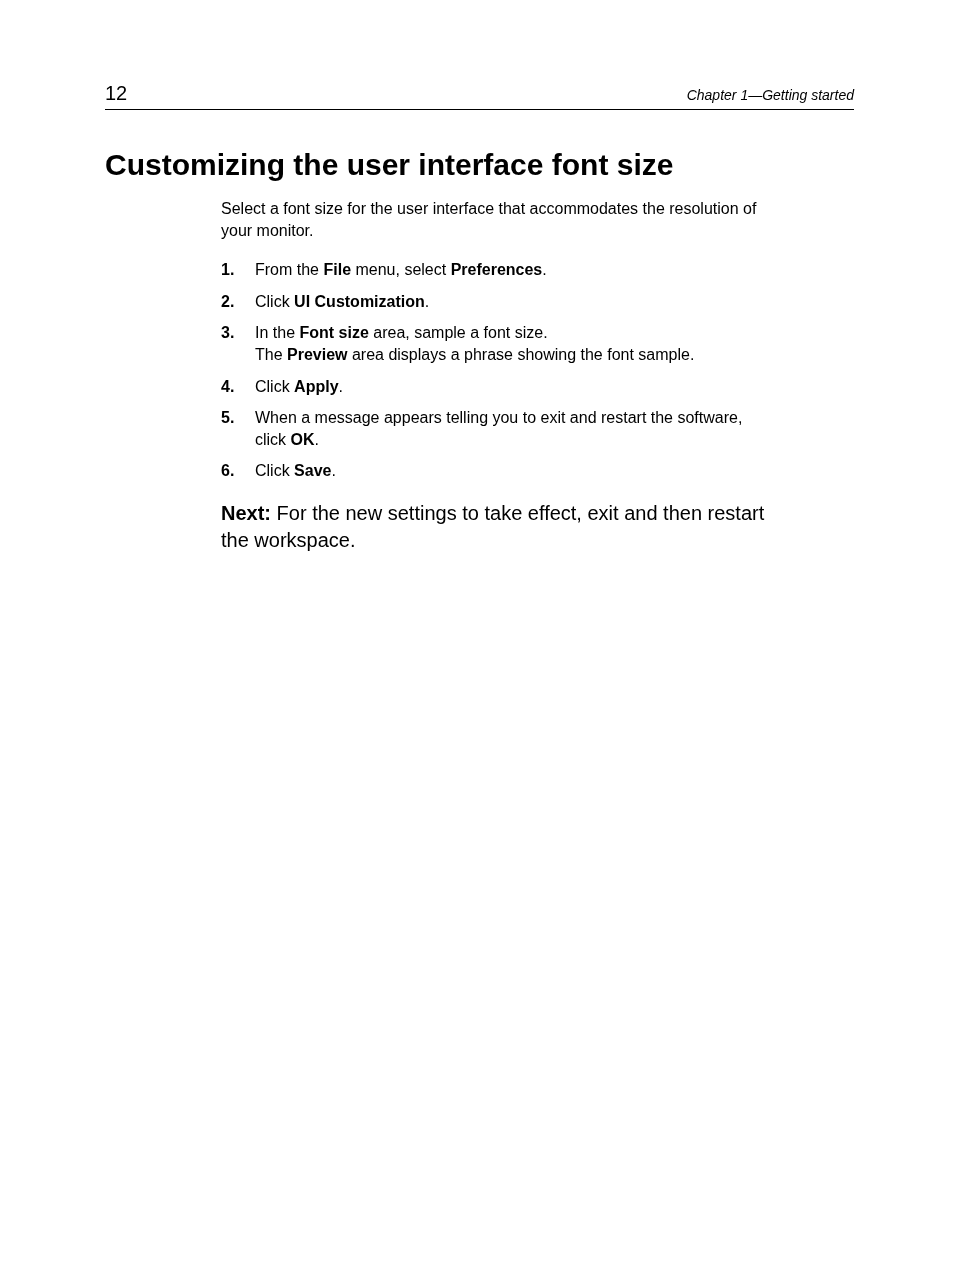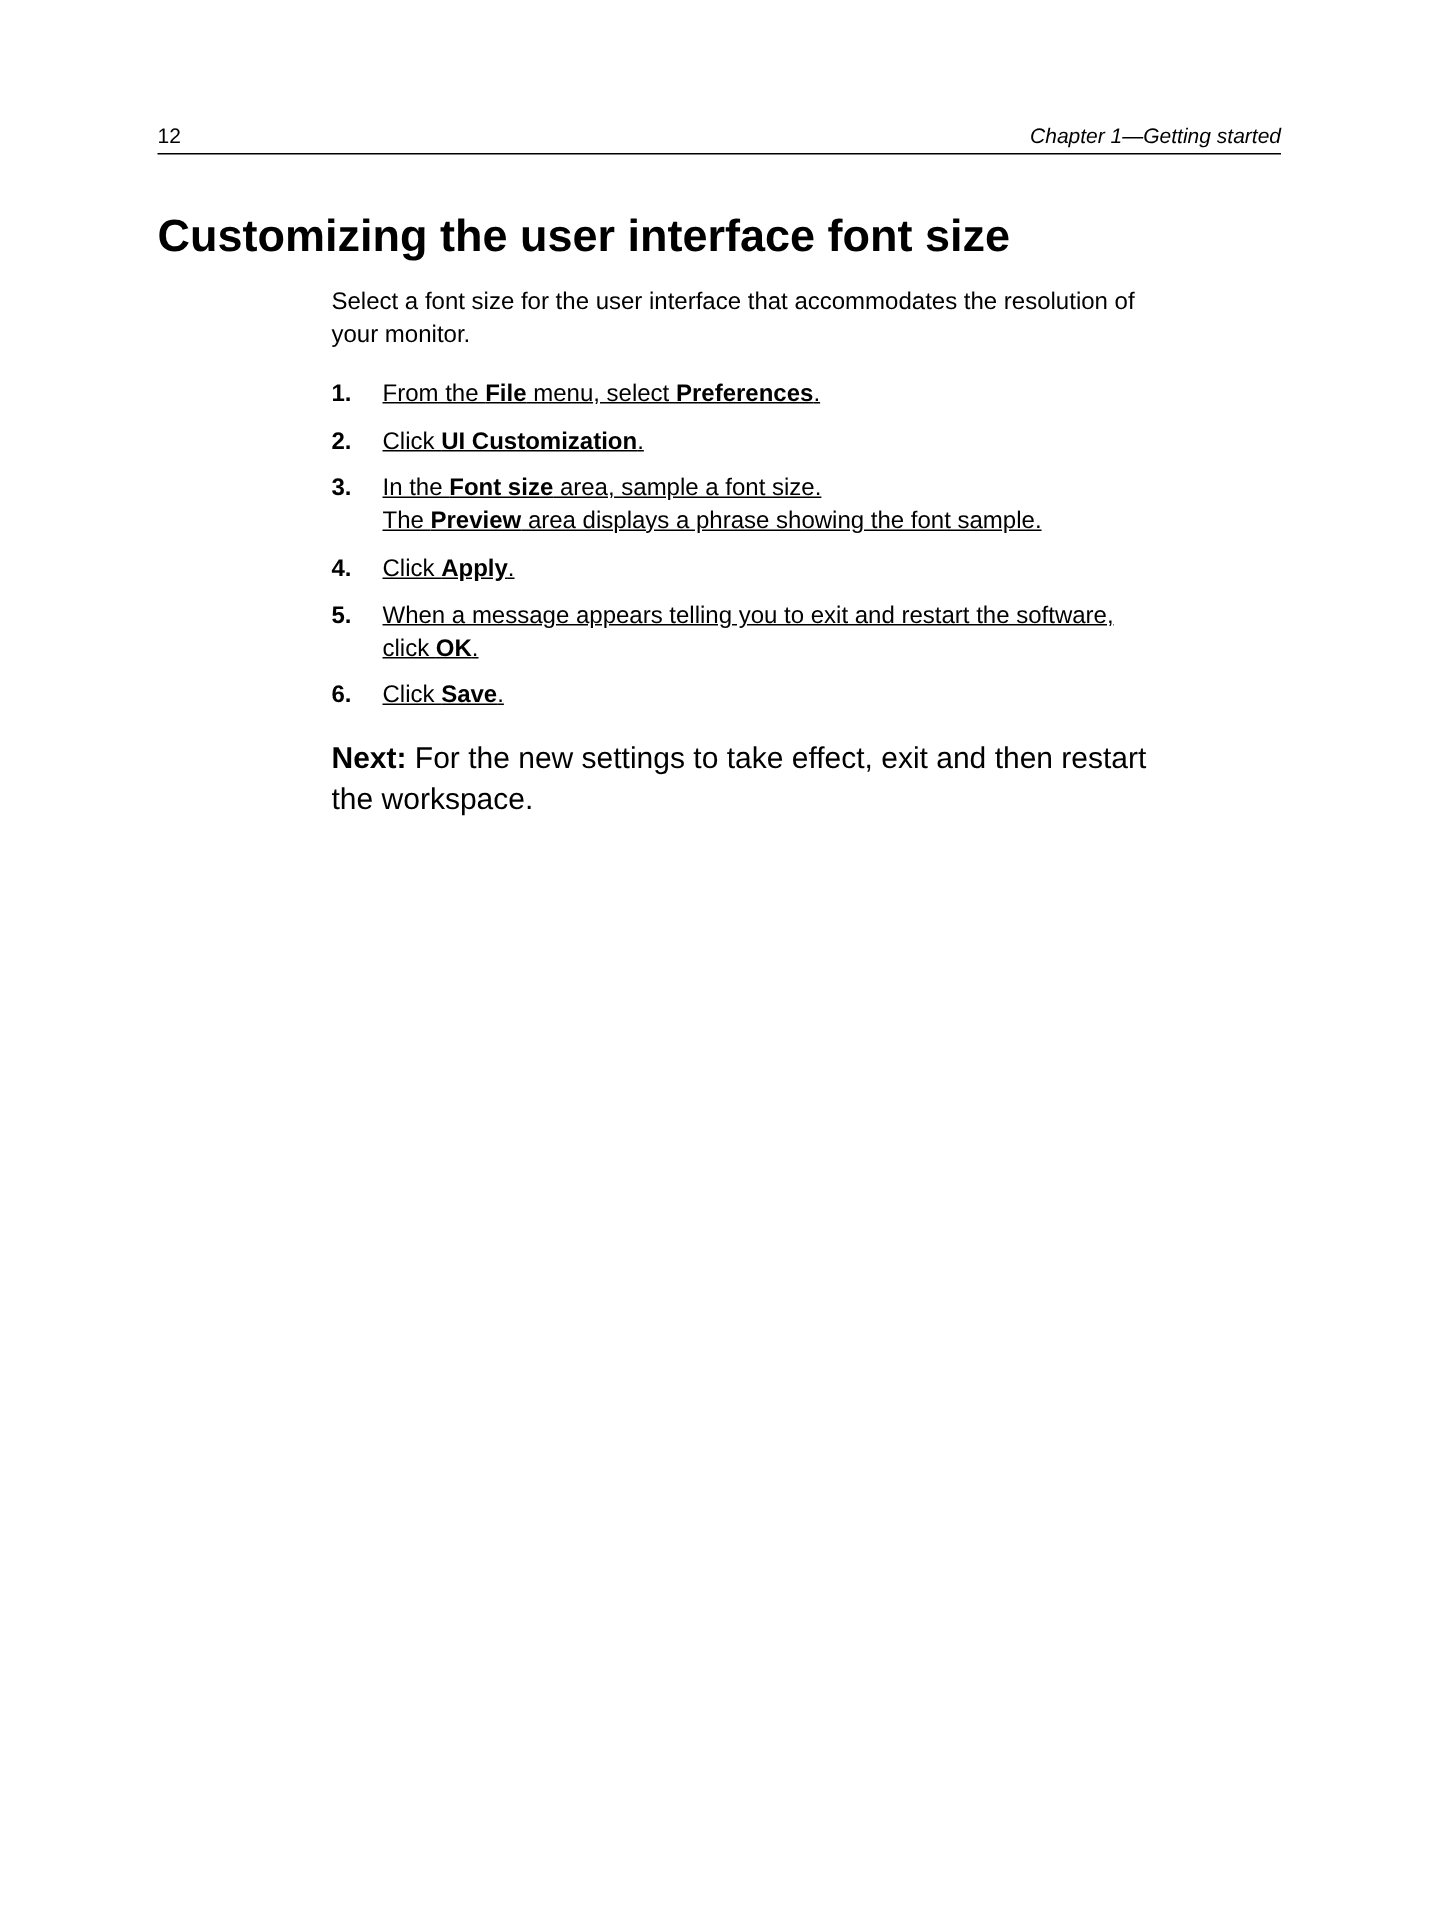--- a/index.html
+++ b/index.html
@@ -20,21 +20,21 @@
     }
     .header-row {
       display: flex;
       justify-content: space-between;
       align-items: baseline;
       border-bottom: 1px solid #000;
       padding-bottom: 4px;
       margin-bottom: 38px;
     }
     .page-number {
-      font-size: 14px;
+      font-size: 20px;
     }
     .chapter-label {
       font-size: 14px;
       font-style: italic;
     }
     .section-title {
       font-size: 30px;
       font-weight: bold;
       margin-bottom: 16px;
       letter-spacing: 0px;
@@ -44,21 +44,20 @@
       max-width: 555px;
     }
     .intro-para {
       font-size: 16px;
       line-height: 1.35;
       margin-bottom: 18px;
     }
     ol.steps {
       list-style: none;
       counter-reset: step;
-      text-decoration: underline;
     }
     ol.steps > li {
       counter-increment: step;
       position: relative;
       padding-left: 34px;
       font-size: 16px;
       line-height: 1.35;
       margin-bottom: 10px;
     }
     ol.steps > li::before {

